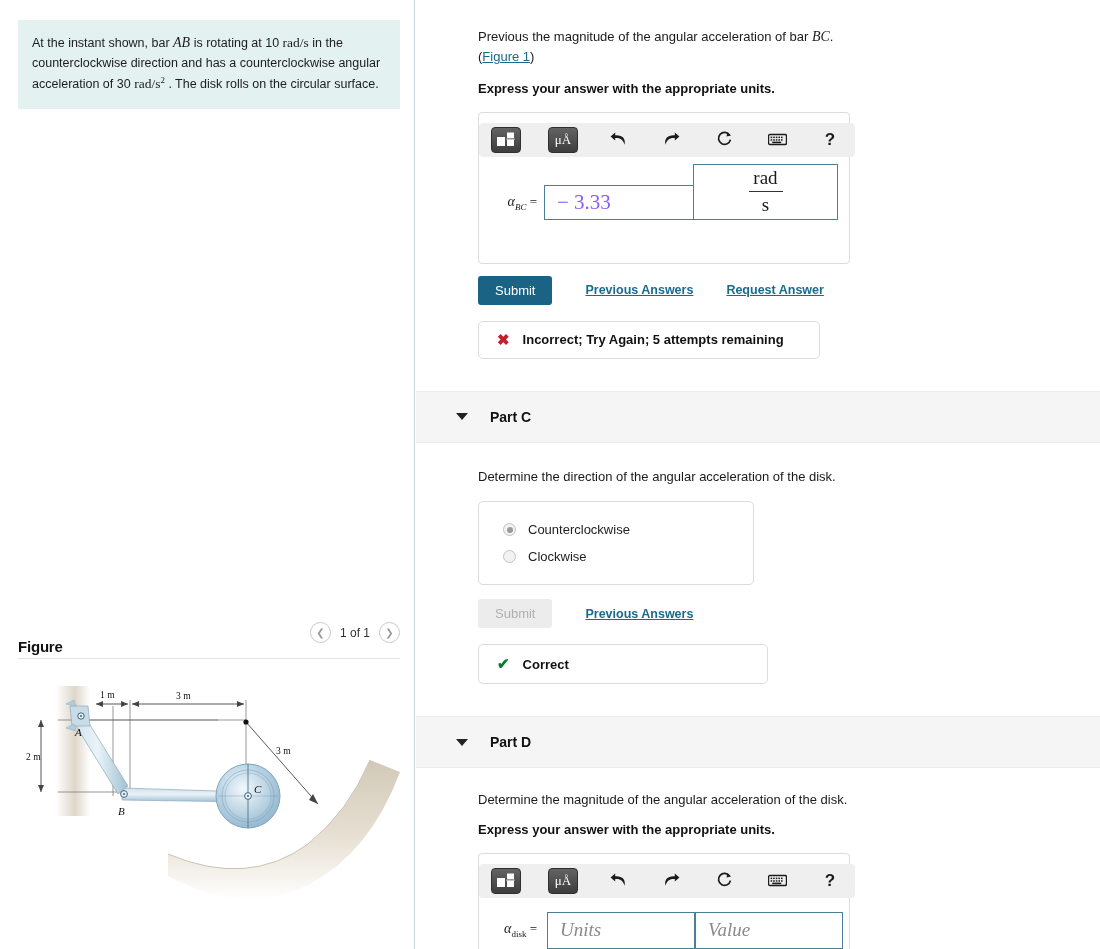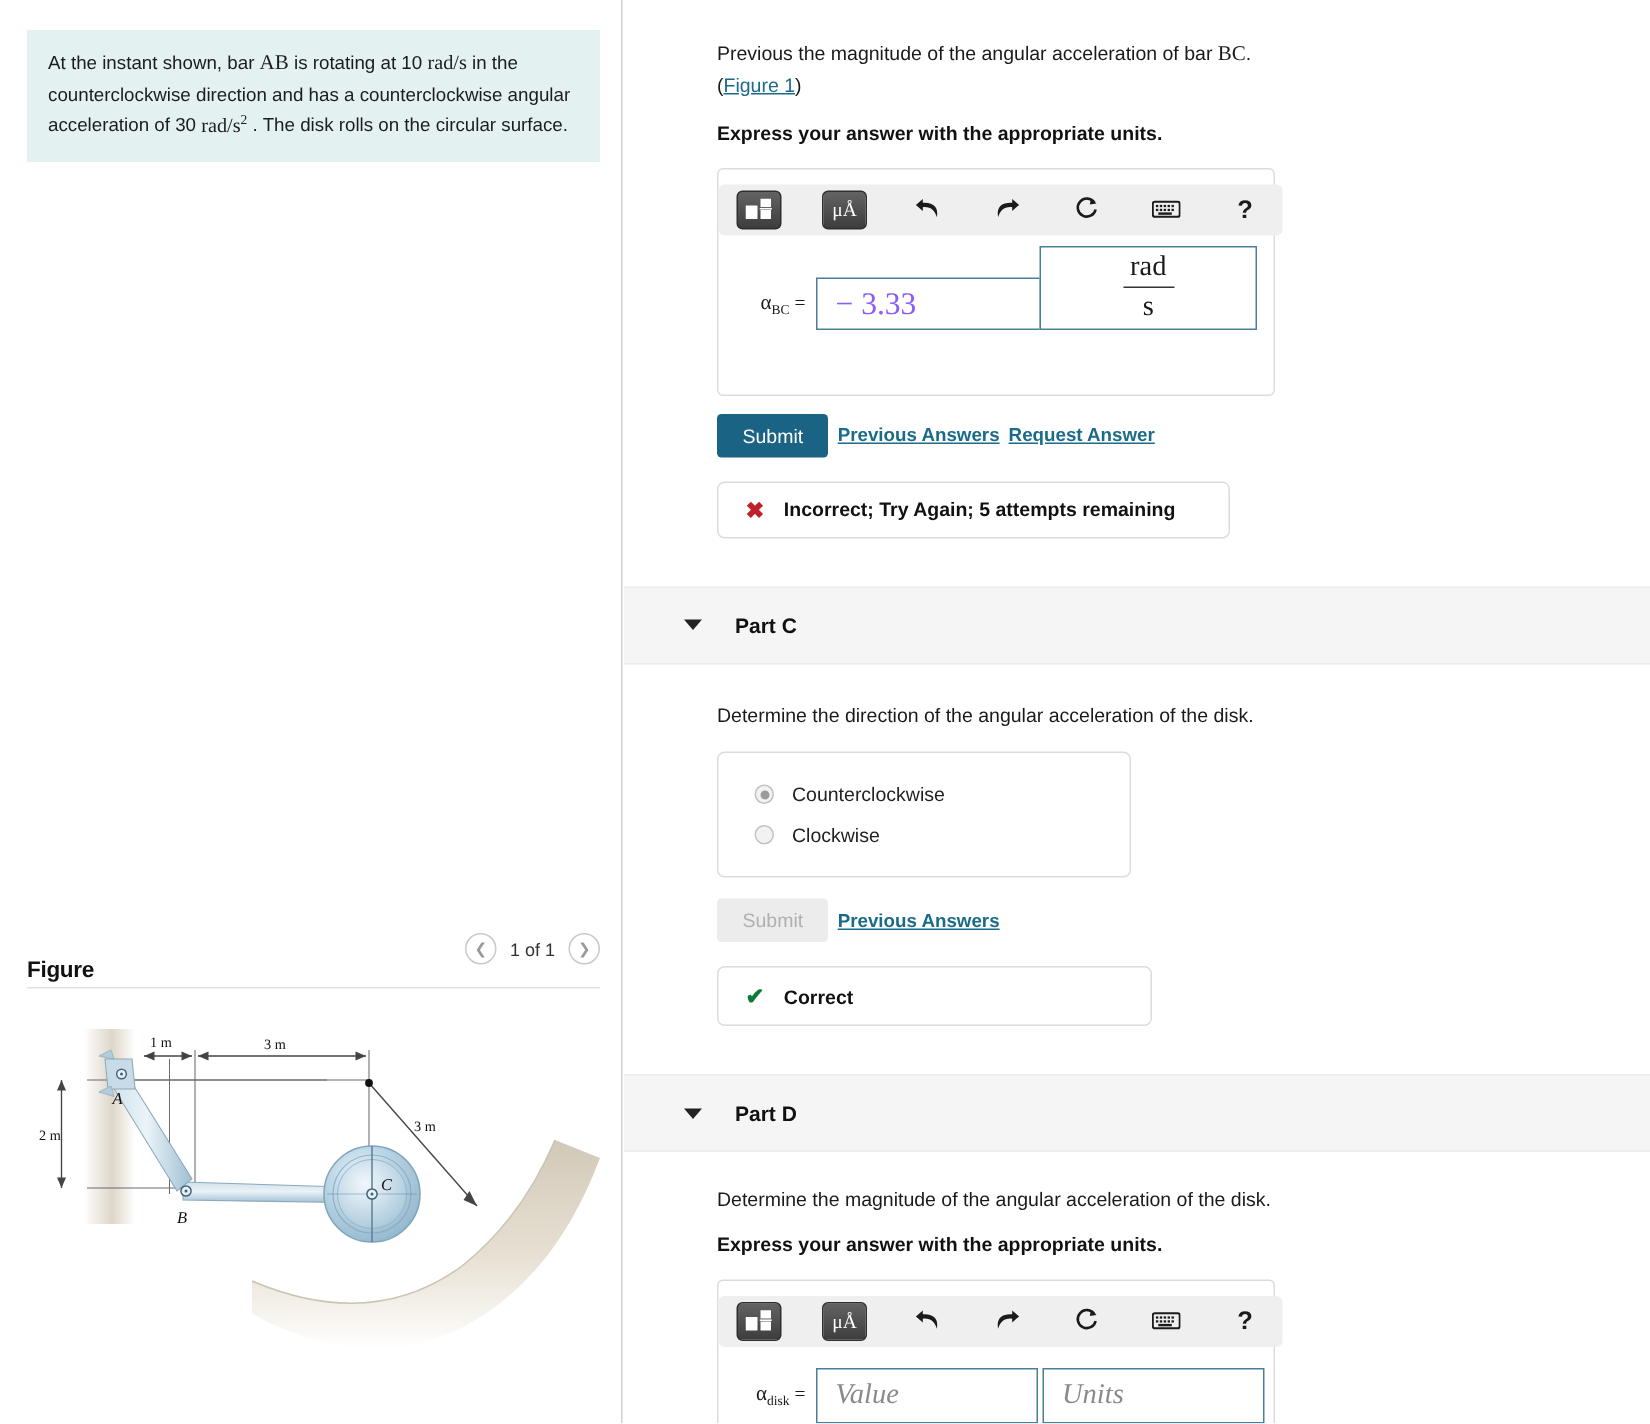--- a/index.html
+++ b/index.html
@@ -22,21 +22,21 @@
   }
   .problem-box{
     position:absolute;left:18px;top:20px;width:382px;
     background:#e3f2f0;
     padding:12px 14px 14px 14px;
     box-sizing:border-box;
     line-height:1.55;
     font-size:12.5px;
     color:#1c1c1c;
   }
-  .mathvar{font-family:"Liberation Serif", serif;font-size:14px;}
+  .mathvar{font-family:"Liberation Serif", serif;font-style:italic;font-size:14px;}
   .mathup{font-family:"Liberation Serif", serif;font-style:normal;font-size:13.5px;}
   .mathup sup{font-size:9px;}
 
   .figure-header{
     position:absolute;left:18px;top:622px;width:382px;height:36px;
   }
   .figure-title{
     position:absolute;left:0;top:16px;
     font-size:15px;font-weight:bold;color:#111;
     letter-spacing:-0.2px;
@@ -152,21 +152,21 @@
   }
   .placeholder{
     font-family:"Liberation Serif", serif;
     font-style:italic;font-size:19px;color:#8a8a8a;
   }
   .frac{display:flex;flex-direction:column;align-items:center;}
   .frac .num{font-family:"Liberation Serif", serif;font-size:19px;line-height:1.05;}
   .frac .bar{width:34px;height:1px;background:#333;margin:3px 0;}
   .frac .den{font-family:"Liberation Serif", serif;font-size:19px;line-height:1.05;}
 
-  .btn-row{display:flex;align-items:center;gap:6px;}
+  .btn-row{display:flex;align-items:center;gap:33px;}
   .submit-btn{
     background:#1a6384;color:#fff;
     border:none;border-radius:3px;
     padding:7px 17px;
     font-size:13px;font-family:"Liberation Sans", sans-serif;
     cursor:pointer;
   }
   .submit-btn.disabled{
     background:#ececec;color:#b0b0b0;cursor:default;
   }
@@ -483,25 +483,25 @@
               </svg>
           </div>
           <div class="tb-icon help">?</div>
         </div>
 
         <div class="input-row" style="padding-top:14px;">
           <div class="var-label">
             <span class="mathvar">α</span><sub class="mathup" style="font-size:9px;">disk</sub>
             <span>=</span>
           </div>
+          <div class="field value" style="width:148px;height:37px;margin-left:3px;">
+            <span class="placeholder">Units</span>
+          </div>
           <div class="field value" style="width:148px;height:37px;">
             <span class="placeholder">Value</span>
           </div>
-          <div class="field value" style="width:148px;height:37px;margin-left:3px;">
-            <span class="placeholder">Units</span>
-          </div>
         </div>
       </div>
 
     </div>
 
   </div>
 </div>
 
 </body></html>

